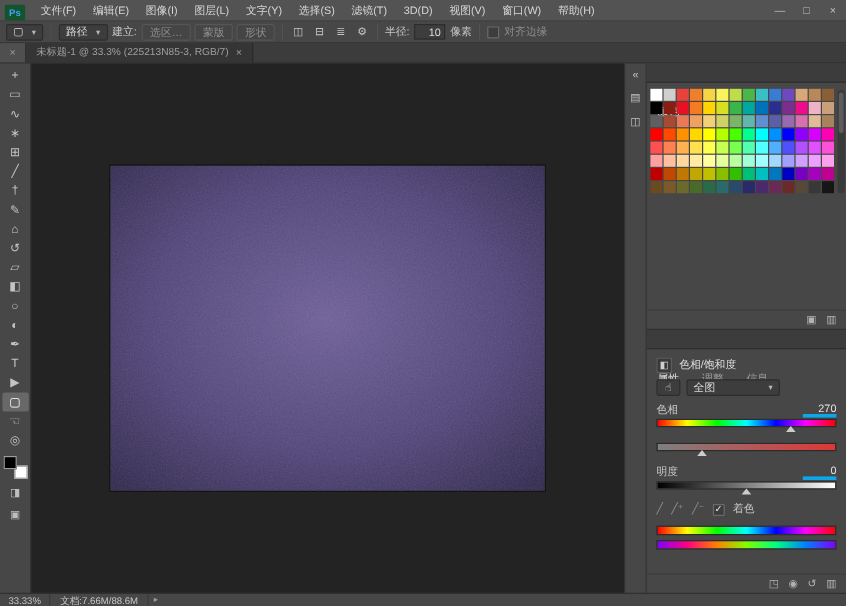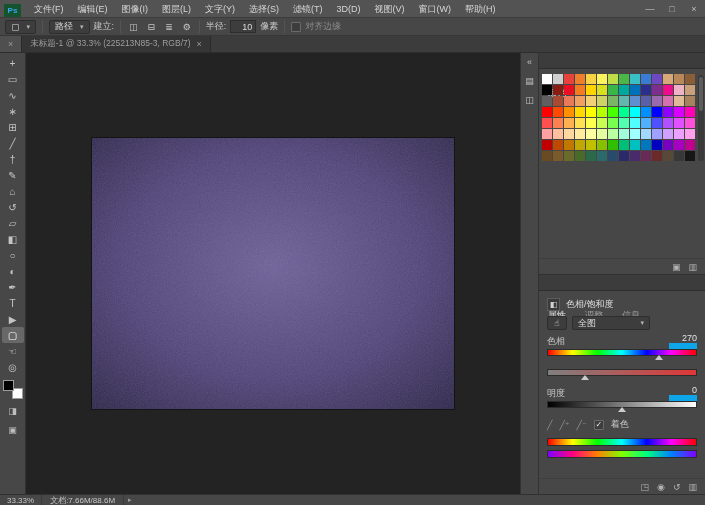--- a/index.html
+++ b/index.html
@@ -89,21 +89,21 @@
   .props-title{ color:#dedede; }
   .row{ display:flex; align-items:center; gap:5px; }
   .preset-row{ height:17px; margin-top:2px; }
   .preset-select{ flex:1; justify-content:space-between; }
   .channel-row{ height:16px; margin-top:2px; }
   .finger-btn{ width:20px; justify-content:center; }
   .channel-select{ width:78px; justify-content:space-between; }
   .slider{ margin-top:4px; }
   .slider-head{ display:flex; justify-content:space-between; align-items:center; height:12px; }
   .slider-label{ color:#c8c8c8; }
-  .slider-value{ min-width:28px; text-align:right; border-bottom:6px solid #0ea5e9; color:#e2e2e2; }
+  .slider-value{ min-width:28px; text-align:right; border-bottom:3px solid #0ea5e9; color:#e2e2e2; }
   .slider-track{ position:relative; height:7px; border:1px solid #2c2c2c; margin:2px 0 7px; }
   .slider-thumb{ position:absolute; top:100%; width:0; height:0; transform:translateX(-50%);
                  border-left:4px solid transparent; border-right:4px solid transparent;
                  border-bottom:5px solid #cccccc; }
   .colorize-row{ height:17px; gap:7px; margin-top:1px; }
   .dropper{ color:#8f8f8f; font-size:9px; }
   .spectrums{ display:flex; flex-direction:column; gap:4px; margin-top:5px; }
   .spectrum{ height:8px; border:1px solid #2c2c2c; }
   .props-footer{ height:16px; }
 
@@ -146,20 +146,26 @@
     <span class="ob-select">
       <span>▢</span>
       <span class="ob-caret">▾</span>
     </span>
     <span class="ob-sep"></span>
     <span class="ob-select">
       <span>路径</span>
       <span class="ob-caret">▾</span>
     </span>
     <span class="ob-label">建立:</span>
+    <span style="display:flex;gap:3px;">
+
+    <span class="ob-btn">选区…</span>
+        <span class="ob-btn">蒙版</span>
+        <span class="ob-btn">形状</span>
+      </span>
     <span class="ob-sep"></span>
     <span style="display:flex;gap:6px;">
 
     <span class="ob-icon">◫</span>
         <span class="ob-icon">⊟</span>
         <span class="ob-icon">≣</span>
         <span class="ob-icon">⚙</span>
       </span>
     <span class="ob-sep"></span>
     <span class="ob-label">半径:</span>

